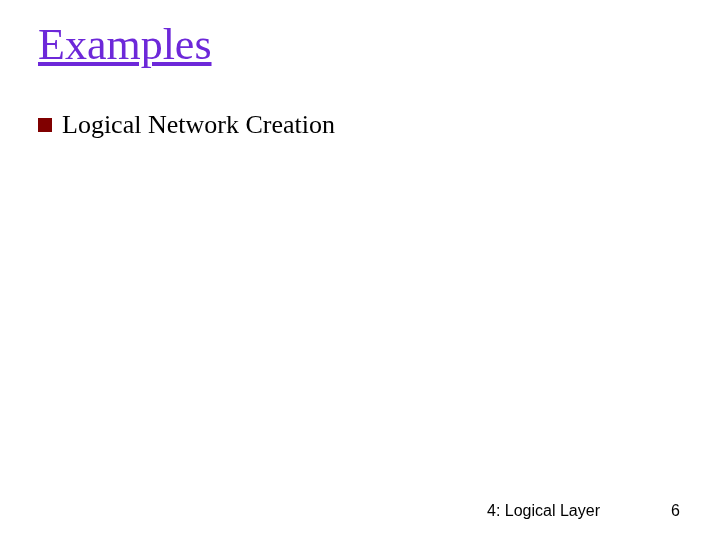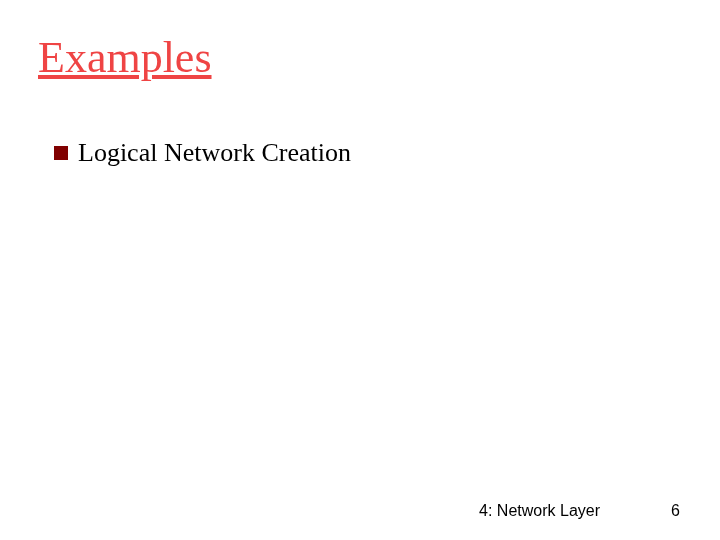--- a/index.html
+++ b/index.html
@@ -13,33 +13,32 @@
       overflow: hidden;
     }
     .slide {
       width: 100%;
       height: 100%;
       position: relative;
       box-sizing: border-box;
     }
     .title {
       position: absolute;
-      top: 32px;
+      top: 19px;
       left: 38px;
       font-size: 44px;
       font-family: 'Comic Sans MS', cursive, Georgia, serif;
-      color: #ef4444;
+      color: #6d28d9;
       text-decoration: underline;
       font-weight: normal;
     }
     .bullets {
       position: absolute;
       top: 110px;
-      left: 54px;
-      margin-top: 28px;
+      left: 38px;
     }
     .bullet-row {
       display: flex;
       align-items: center;
       margin-bottom: 2px;
     }
     .bullet-box {
       width: 14px;
       height: 14px;
       background-color: #800000;
@@ -74,15 +73,15 @@
 <div class="slide">
   <div class="title">Examples</div>
 
   <div class="bullets">
     <div class="bullet-row">
       <div class="bullet-box"></div>
       <div class="bullet-text">Logical Network Creation</div>
     </div>
   </div>
 
-  <div class="footer-label">4: Network Layer</div>
+  <div class="footer-label">4: Logical Layer</div>
   <div class="footer-page">6</div>
 </div>
 
 </body></html>

